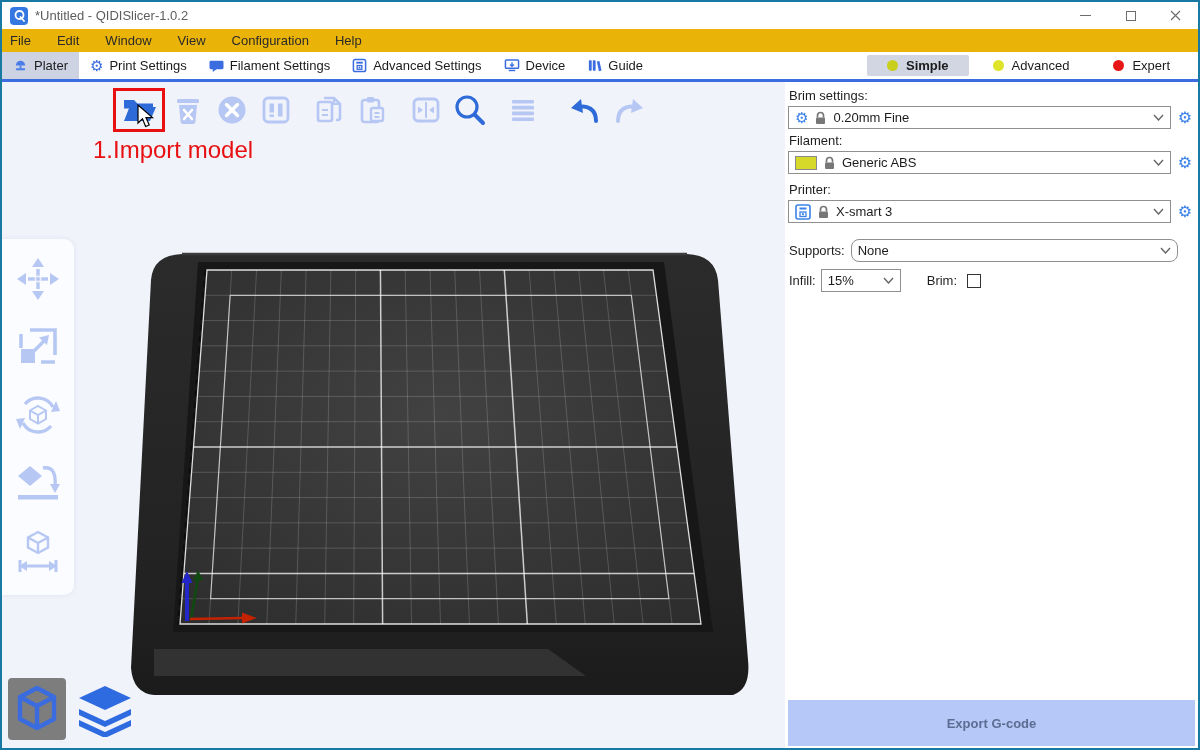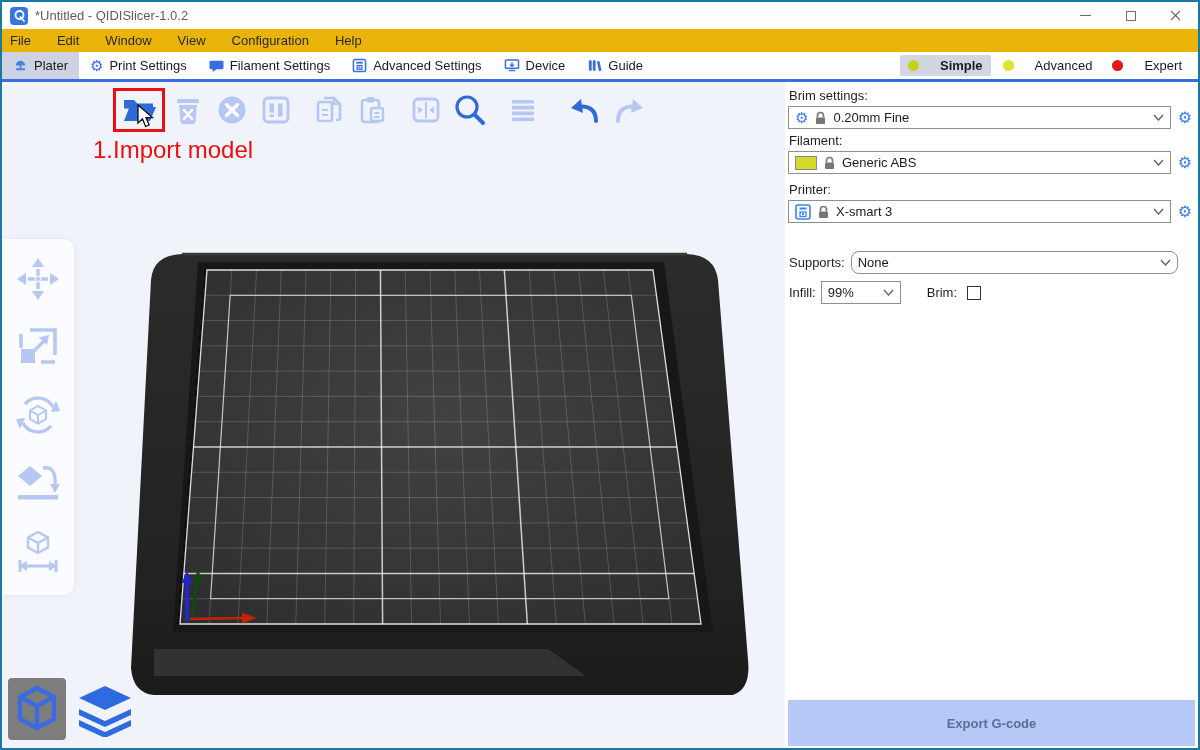--- a/index.html
+++ b/index.html
@@ -22,21 +22,21 @@
   .menu-item { font-size:13px; color:#2a2a2a; padding:0 13px; height:100%; display:flex; align-items:center; }
   .menu-item:first-child { padding-left:0; padding-right:13px; }
 
   
   .tabbar { height:30px; flex:0 0 30px; display:flex; align-items:stretch; border-bottom:3px solid #3b6de0; background:#fff; }
   .tab { display:flex; align-items:center; padding:0 11px; font-size:13px; color:#1b1b1b; gap:6px; }
   .tab.selected { background:#cdd3e3; }
   .tab svg, .tab .uni-icon { flex:0 0 auto; }
   .uni-icon { color:#3b6de0; font-size:15px; line-height:1; }
   .modes { margin-left:auto; display:flex; align-items:center; gap:4px; padding-right:8px; }
-  .mode { display:flex; align-items:center; gap:21px; font-size:13px; color:#1b1b1b; padding:3px 8px; border-radius:2px; }
+  .mode { display:flex; align-items:center; gap:8px; font-size:13px; color:#1b1b1b; padding:3px 20px; border-radius:2px; }
   .mode.selected { background:#d1d6e2; font-weight:bold; }
   .dot { width:11px; height:11px; border-radius:50%; display:inline-block; }
   .dot-simple { background:#c9cf1d; }
   .dot-advanced { background:#dfe42a; }
   .dot-expert { background:#e81717; }
 
   
   .main { flex:1; display:flex; min-height:0; }
   .viewport { width:783px; position:relative; background:#f1f3fb; overflow:hidden; }
   .bed-svg { position:absolute; left:0; top:0; pointer-events:none; }
@@ -65,21 +65,21 @@
   .panel { flex:1; background:#fff; display:flex; flex-direction:column; padding:2px 3px 2px 3px; min-width:0; }
   .plabel { font-size:13px; color:#1f1f1f; margin:4px 0 3px 1px; }
   .combo-row { display:flex; align-items:center; }
   .combo { flex:1; height:23px; border:1px solid #8f8f8f; background:#fff; display:flex; align-items:center;
            padding:0 6px 0 6px; gap:7px; min-width:0; }
   .combo-text { font-size:13px; color:#1b1b1b; flex:1; white-space:nowrap; overflow:hidden; }
   .chevron { flex:0 0 auto; margin-left:auto; }
   .gear-btn { width:20px; display:flex; justify-content:center; margin-left:4px; color:#3b82e8; font-size:16px; line-height:1; }
   .combo-gear { color:#3b82e8; font-size:15px; line-height:1; }
   .swatch { width:22px; height:14px; background:#d6d929; border:1px solid #8a8a8a; flex:0 0 auto; }
-  .supports-row { display:flex; align-items:center; margin-top:28px; }
+  .supports-row { display:flex; align-items:center; margin-top:16px; }
   .supports-row .plabel { margin:0 6px 0 1px; }
   .infill-row { display:flex; align-items:center; margin-top:7px; }
   .infill-row .plabel { margin:0 5px 0 1px; }
   .combo-small { width:80px; flex:0 0 80px; }
   .brim-label { margin-left:26px !important; }
   .checkbox { width:14px; height:14px; border:1px solid #333; background:#fff; margin-left:5px; }
   .export-btn { margin-top:auto; height:46px; background:#b6c8f7; color:#5b6d92; font-weight:bold; font-size:13px;
                 display:flex; align-items:center; justify-content:center; border:none; width:100%; }
 </style>
 </head>
@@ -458,21 +458,21 @@
           <span class="combo-text">None</span>
           <svg class="chevron" width="11" height="7" viewBox="0 0 11 7">
               <polyline points="1,1 5.5,6 10,1" fill="none" stroke="#666" stroke-width="1.4"></polyline>
             </svg>
         </div>
       </div>
 
       <div class="infill-row">
         <span class="plabel">Infill:</span>
         <div class="combo combo-small">
-          <span class="combo-text">99%</span>
+          <span class="combo-text">15%</span>
           <svg class="chevron" width="11" height="7" viewBox="0 0 11 7">
               <polyline points="1,1 5.5,6 10,1" fill="none" stroke="#666" stroke-width="1.4"></polyline>
             </svg>
         </div>
         <span class="plabel brim-label">Brim:</span>
         <span class="checkbox"></span>
       </div>
 
       <button class="export-btn">Export G-code</button>
     </div>

